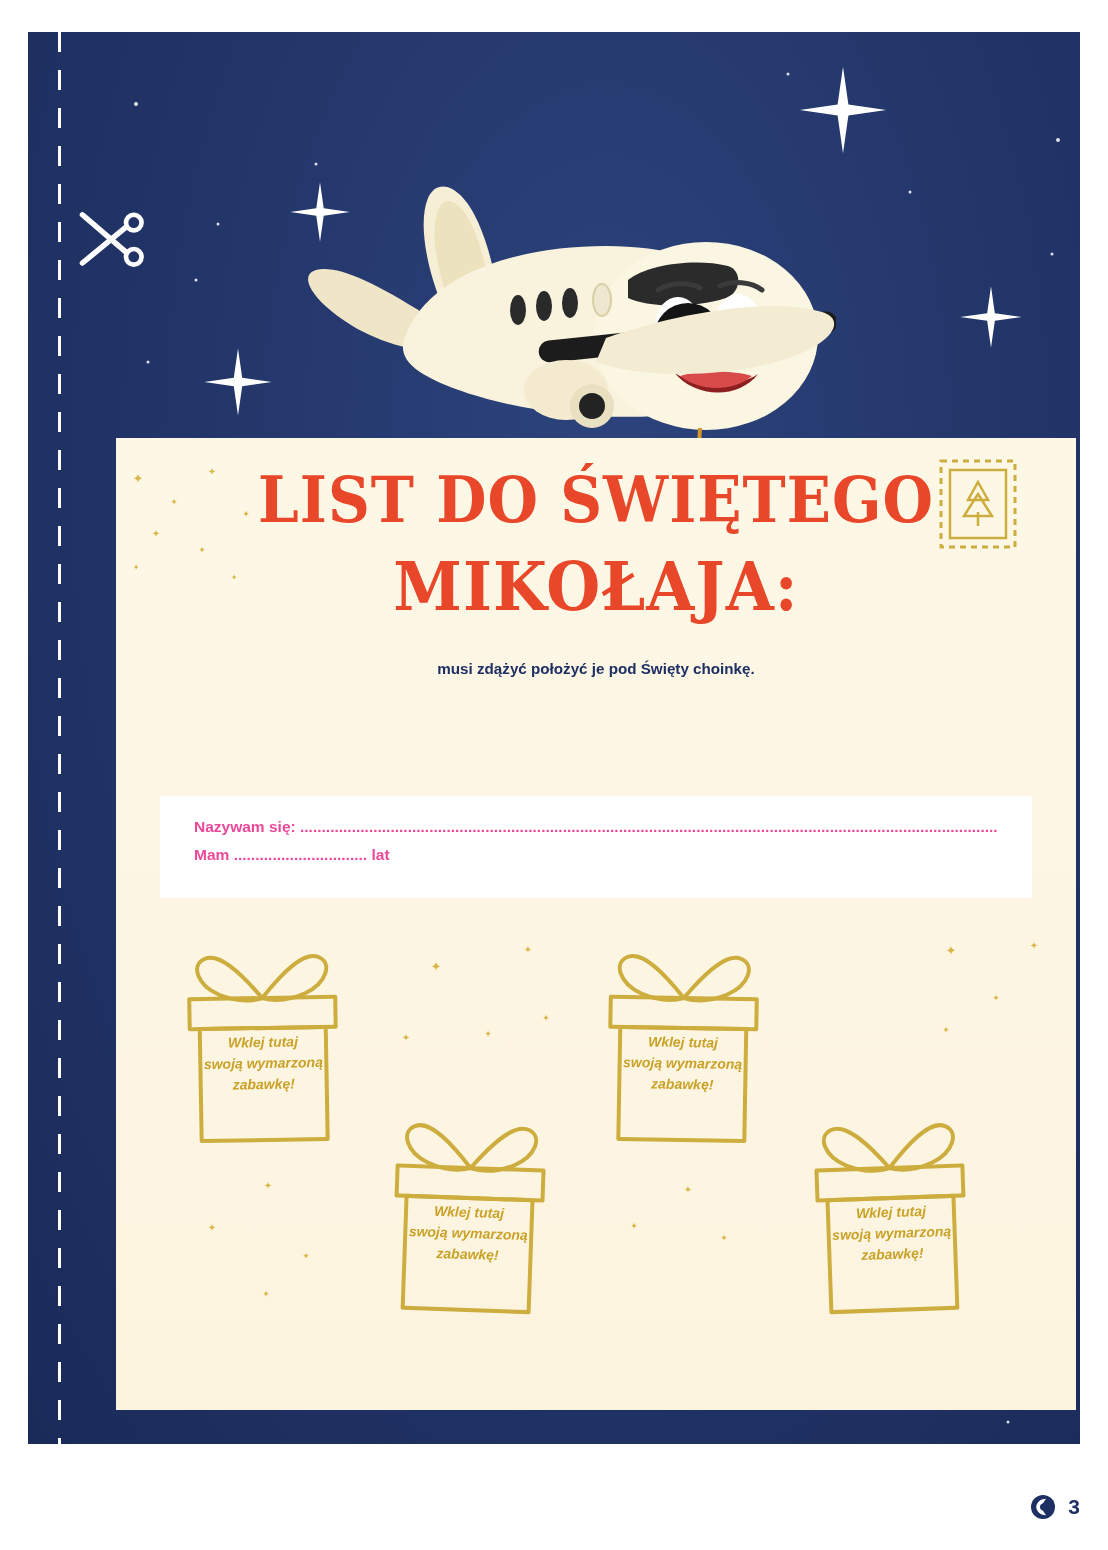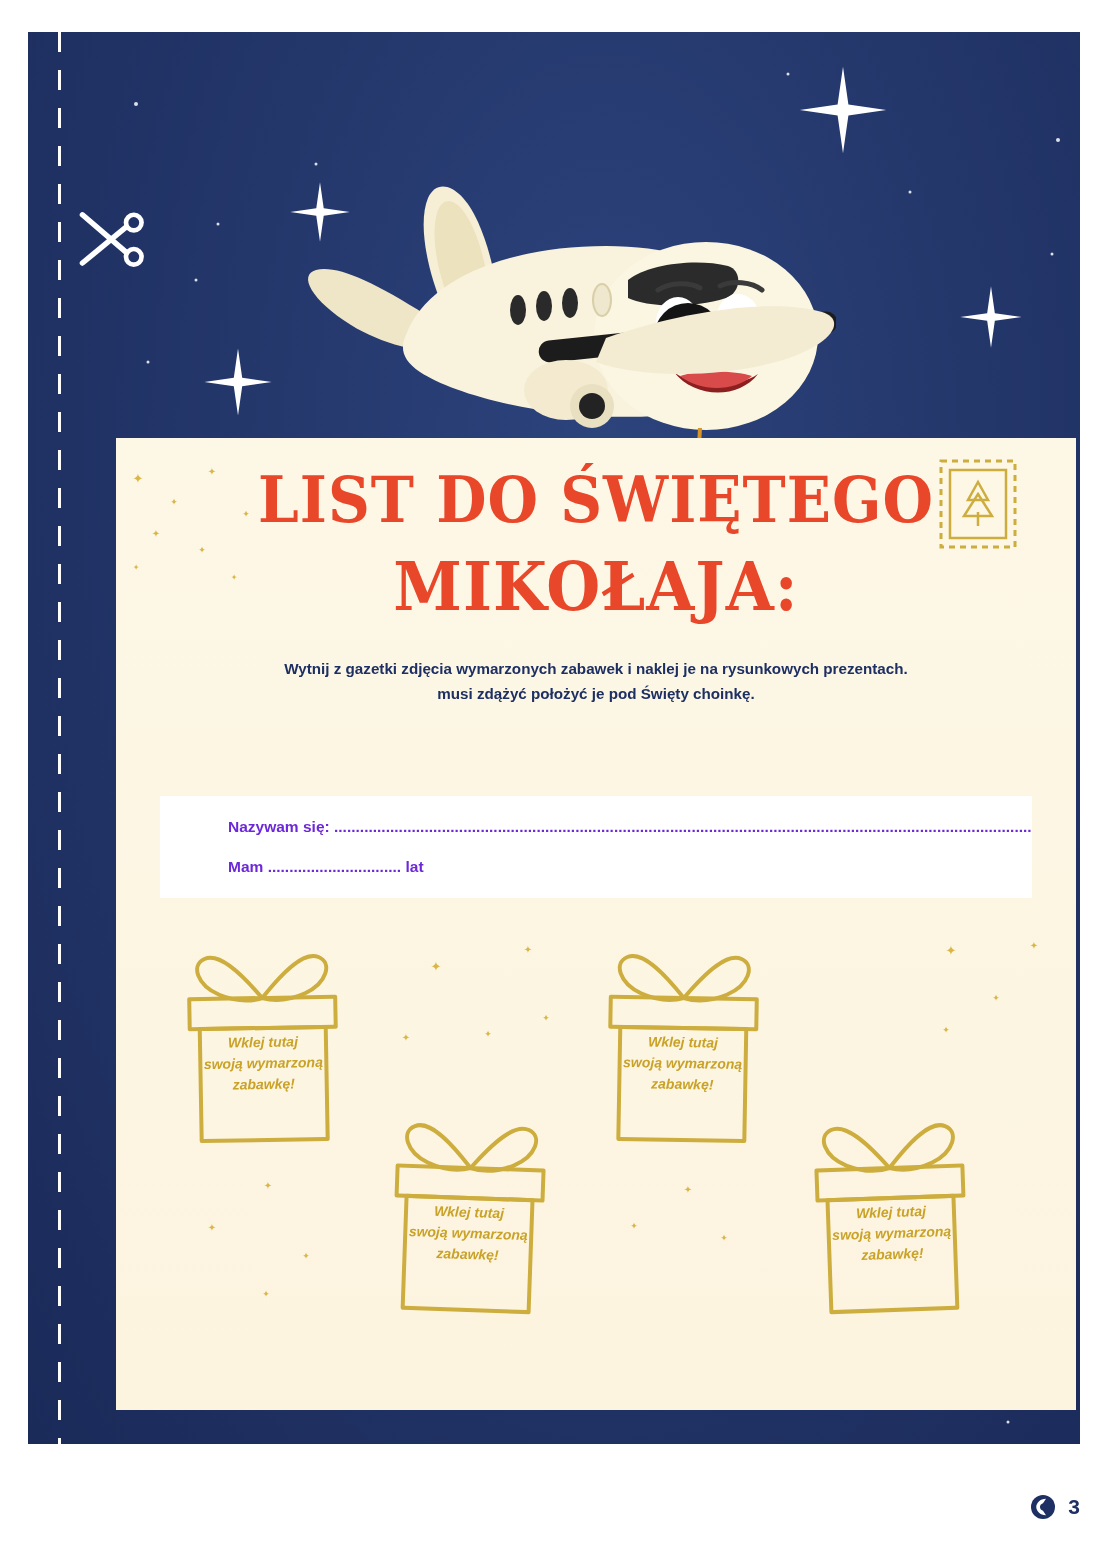--- a/index.html
+++ b/index.html
@@ -128,28 +128,27 @@
   #namebox {
     position: absolute;
     left: 44px;
     top: 358px;
     width: 872px;
     height: 102px;
     background: #ffffff;
   }
   .field {
     position: absolute;
-    color: #6d28d9;
+    color: #ec4899;
     font-size: 15.5px;
     font-weight: bold;
     white-space: nowrap;
-    margin-left: 34px;
   }
   #field-name { left: 34px; top: 22px; }
-  #field-age  { left: 34px; top: 62px; }
+  #field-age  { left: 34px; top: 50px; }
 
   
   .gift {
     position: absolute;
     width: 190px;
     height: 215px;
   }
   .gift .lbl {
     position: absolute;
     left: 0;
@@ -299,21 +298,20 @@
         <rect x="5" y="5" width="74" height="86" fill="none" stroke="#cdad3e" stroke-width="3" stroke-dasharray="6 5"></rect>
         <rect x="14" y="14" width="56" height="68" fill="none" stroke="#cdad3e" stroke-width="2.5"></rect>
         <g stroke="#cdad3e" stroke-width="2.5" fill="none">
           <path d="M42 26 L52 44 L32 44 Z"></path>
           <path d="M42 38 L56 60 L28 60 Z"></path>
           <path d="M42 56 L42 70"></path>
         </g>
       </svg>
 
       <div id="intro">
-        <div>Wytnij z gazetki zdjęcia wymarzonych zabawek i naklej je na rysunkowych prezentach.</div>
         <div>musi zdążyć położyć je pod Święty choinkę.</div>
       </div>
 
       <div id="namebox">
         <div class="field" id="field-name">
           <span>Nazywam się:</span>
           <span>..................................................................................................................................................................</span>
         </div>
         <div class="field" id="field-age">
           <span>Mam</span>

